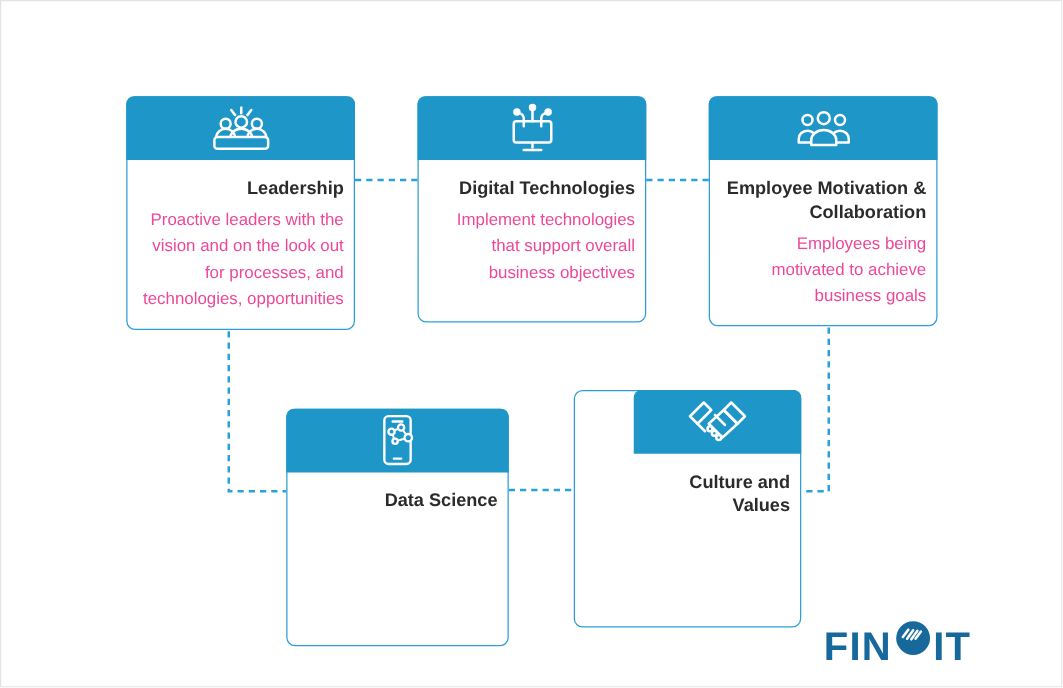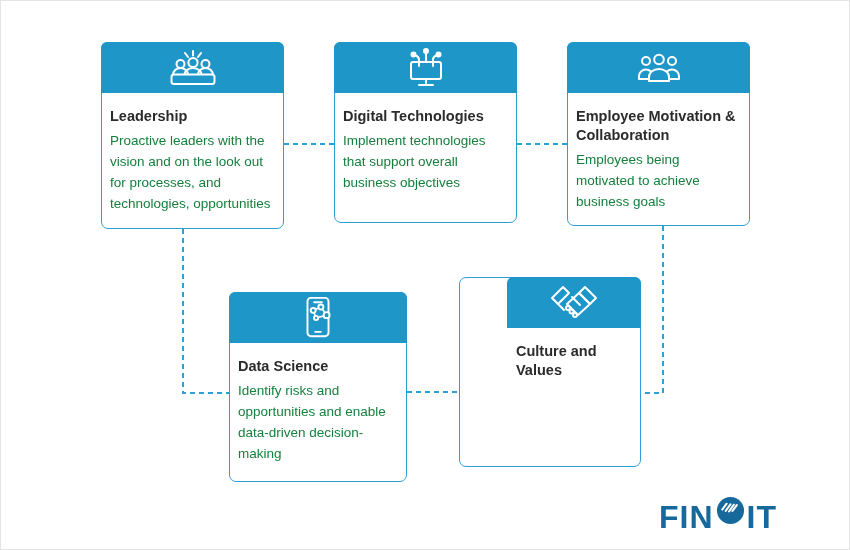--- a/index.html
+++ b/index.html
@@ -3,33 +3,33 @@
 <meta charset="utf-8">
 <style>
   html,body{margin:0;padding:0;background:#fff;}
   #page{
     position:relative;width:850px;height:550px;background:#ffffff;
     border:1px solid #e4e4e4;box-sizing:border-box;overflow:hidden;
     font-family:"Liberation Sans",sans-serif;
   }
   .card{
     position:absolute;background:#ffffff;border:1px solid #2e9fd6;
-    border-radius:7px;box-sizing:border-box;text-align:left;
+    border-radius:7px;box-sizing:border-box;text-align:right;margin-top:35px;
   }
   .card-header{
     height:51px;background:#1f96c8;border-radius:6px 6px 0 0;
     display:flex;align-items:center;justify-content:center;
     margin:-1px -1px 0 -1px;
   }
   .card-title{
     font-size:14.5px;font-weight:bold;color:#2b2b2b;
     margin:14px 8px 5px 8px;line-height:1.3;
   }
   .card-desc{
-    font-size:13.5px;color:#15803d;line-height:1.55;margin:0 8px;
+    font-size:13.5px;color:#ec4899;line-height:1.55;margin:0 8px;
   }
   .connector-layer{position:absolute;left:0;top:0;pointer-events:none;}
   #logo{
     position:absolute;left:658px;top:490px;height:38px;
     display:flex;align-items:center;gap:1px;
     color:#17699c;font-weight:bold;font-size:32px;letter-spacing:1px;
   }
   #logo .logo-text{line-height:1;margin-top:13px;}
   .icon-svg{display:block;}
 </style>
@@ -118,21 +118,20 @@
               <path d="M16 23 L27 20"></path>
           </g>
           <circle cx="13" cy="15" r="2.6" fill="#1f96c8"></circle>
           <circle cx="21" cy="11.5" r="2.6" fill="#1f96c8"></circle>
           <circle cx="16" cy="23" r="2.2" fill="#1f96c8"></circle>
           <circle cx="27" cy="20" r="3.1" fill="#1f96c8"></circle>
         </g>
       </svg>
     </div>
     <div class="card-title">Data Science</div>
-    <div class="card-desc">Identify risks and opportunities and enable data-driven decision-making</div>
   </div>
 
   <div class="card" style="left:458px;top:276px;width:182px;height:190px;padding-left:48px;">
     <div class="card-header">
       <svg class="icon-svg" width="48" height="38" viewBox="0 0 48 38">
         <g stroke="#ffffff" stroke-width="2" fill="none" stroke-linecap="round" stroke-linejoin="round">
           <path d="M2 14 L13 3 L19 9 L8 20 Z"></path>
           <path d="M46 14 L35 3 L29 9 L40 20 Z"></path>
           <path d="M29 9 L40 20 L28 31 L17 20 Z"></path>
           <path d="M22 13 L30 21"></path>

